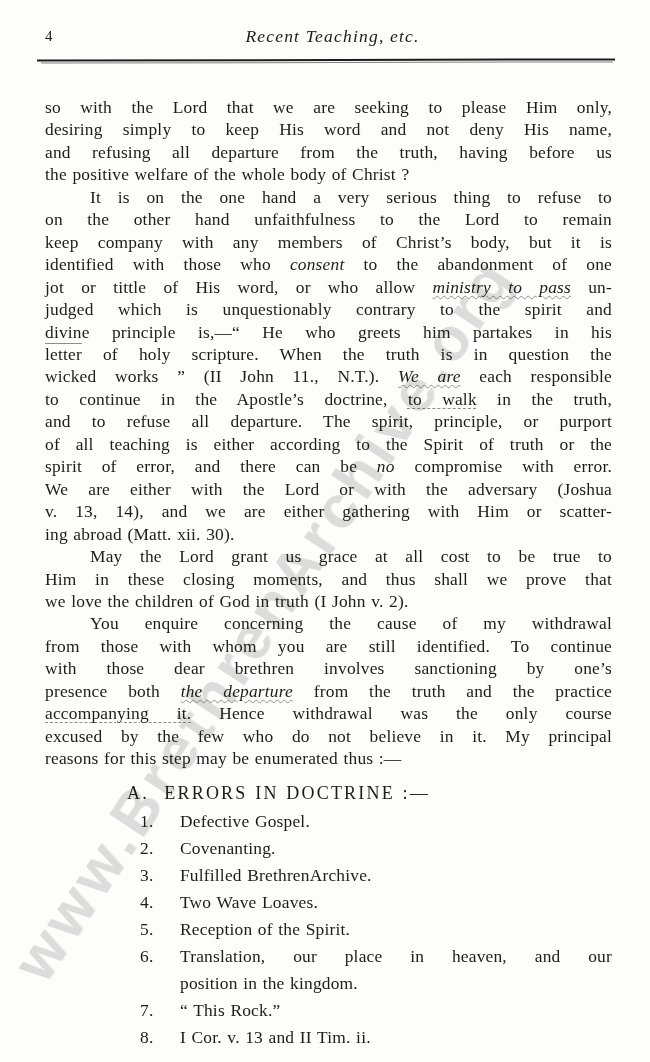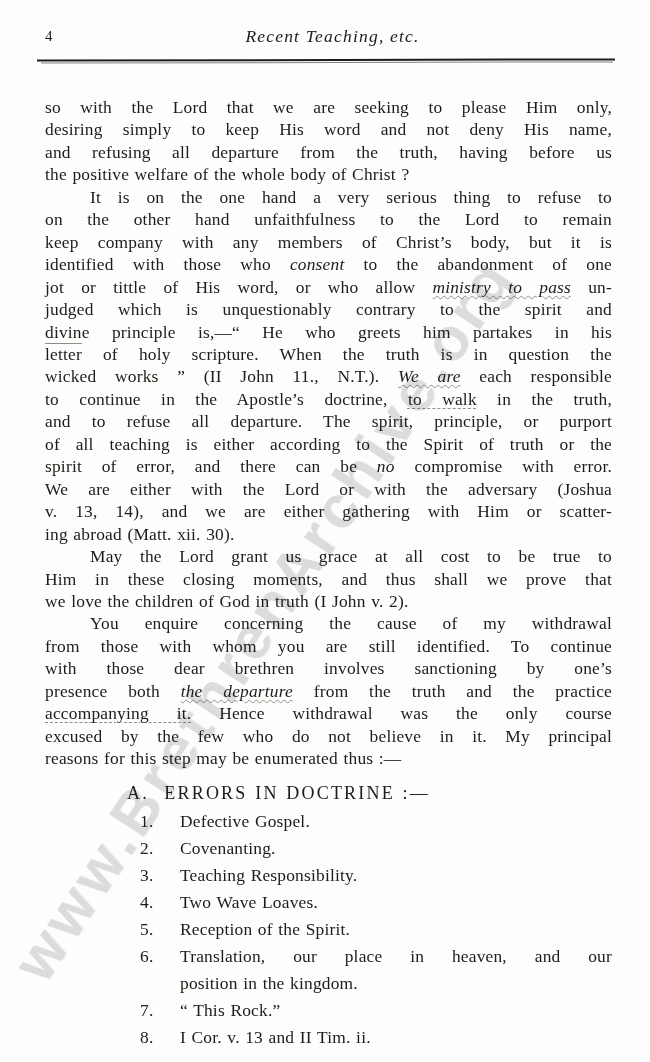--- a/index.html
+++ b/index.html
@@ -125,21 +125,21 @@
     <div class="heading">A.&nbsp;&nbsp;ERRORS IN DOCTRINE :—</div>
 
     <div class="list">
       <div class="row">
         <span class="num">1.</span><span class="itx">Defective Gospel.</span>
       </div>
       <div class="row">
         <span class="num">2.</span><span class="itx">Covenanting.</span>
       </div>
       <div class="row">
-        <span class="num">3.</span><span class="itx">Teaching Responsibility.</span>
+        <span class="num">3.</span><span class="itx">Fulfilled BrethrenArchive.</span>
       </div>
       <div class="row">
         <span class="num">4.</span><span class="itx">Two Wave Loaves.</span>
       </div>
       <div class="row">
         <span class="num">5.</span><span class="itx">Reception of the Spirit.</span>
       </div>
       <div class="row">
         <span class="num">6.</span><span class="itx"><span class="l j">Translation, our place in heaven, and our</span><span class="l">position in the kingdom.</span></span>
       </div>

